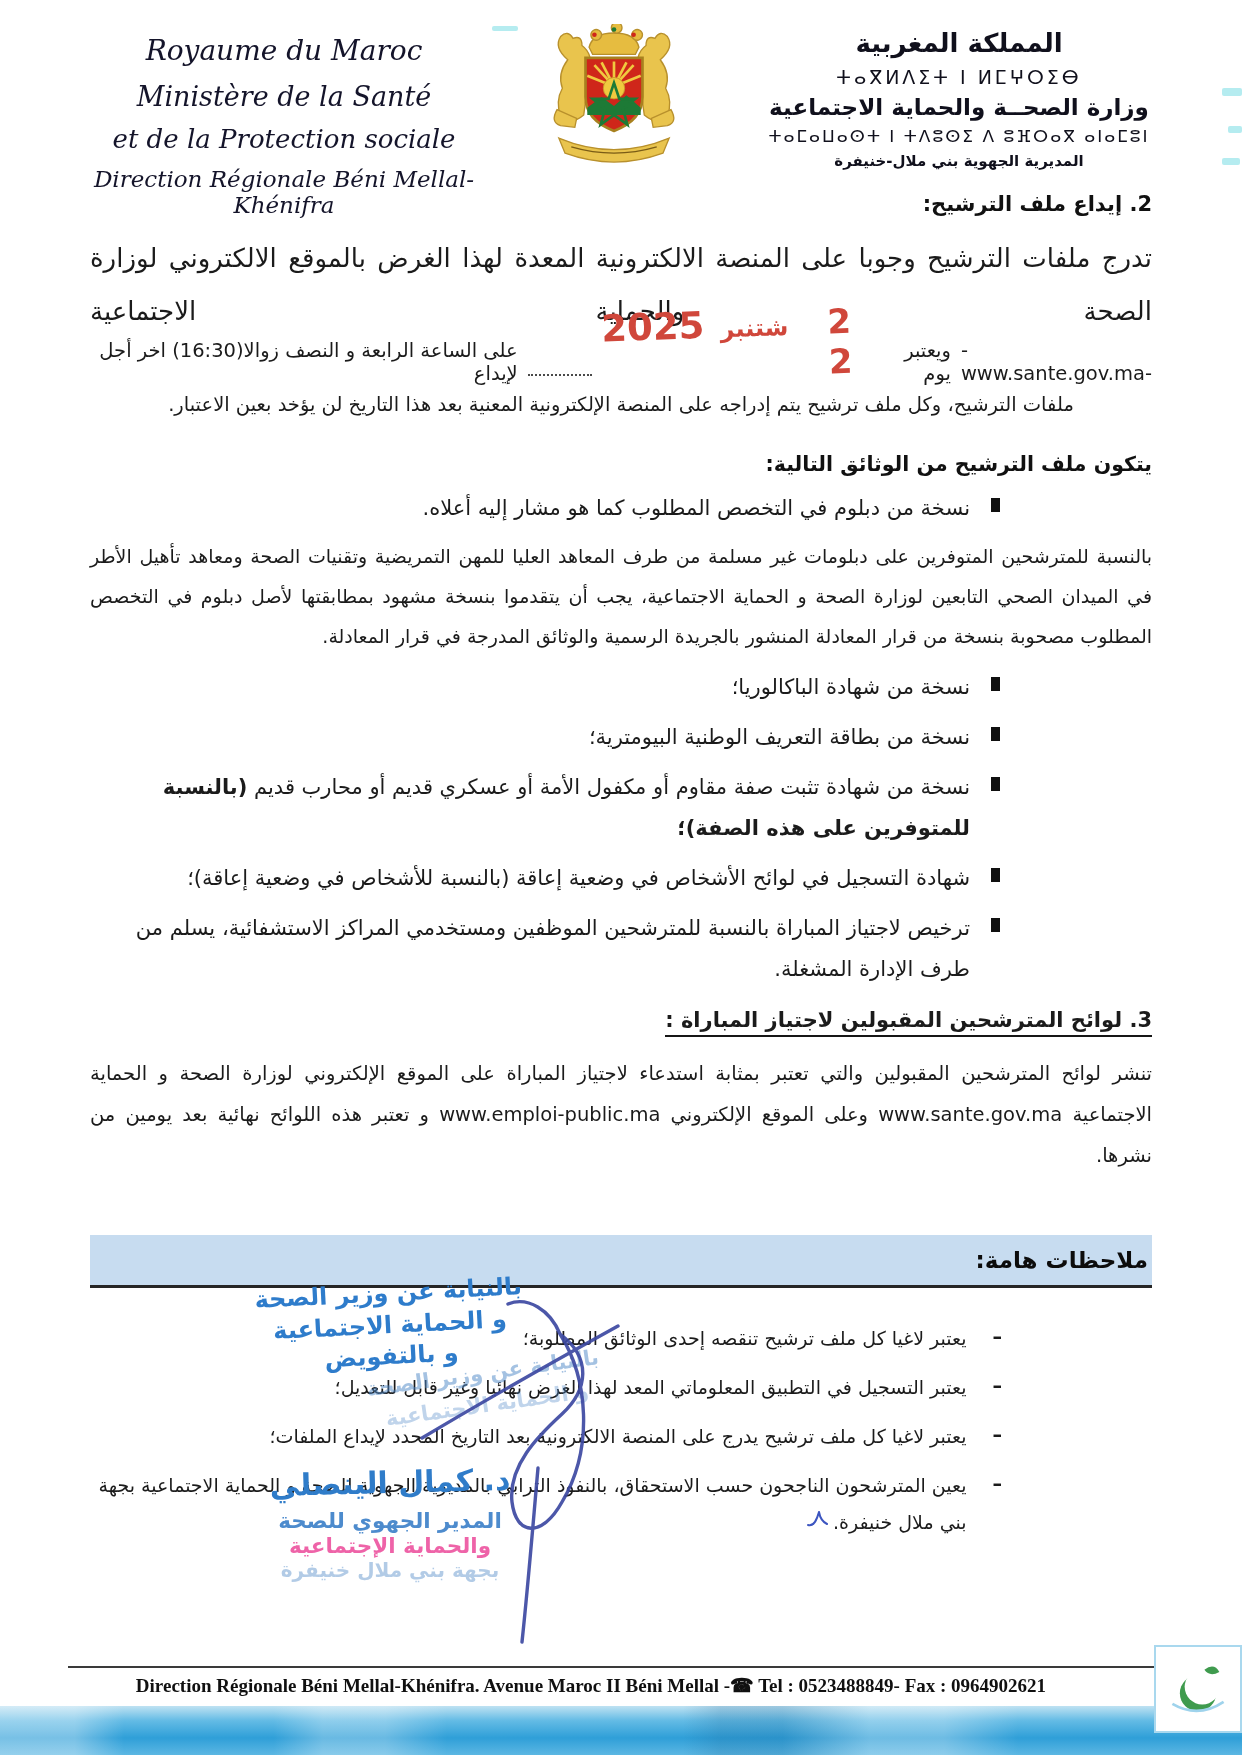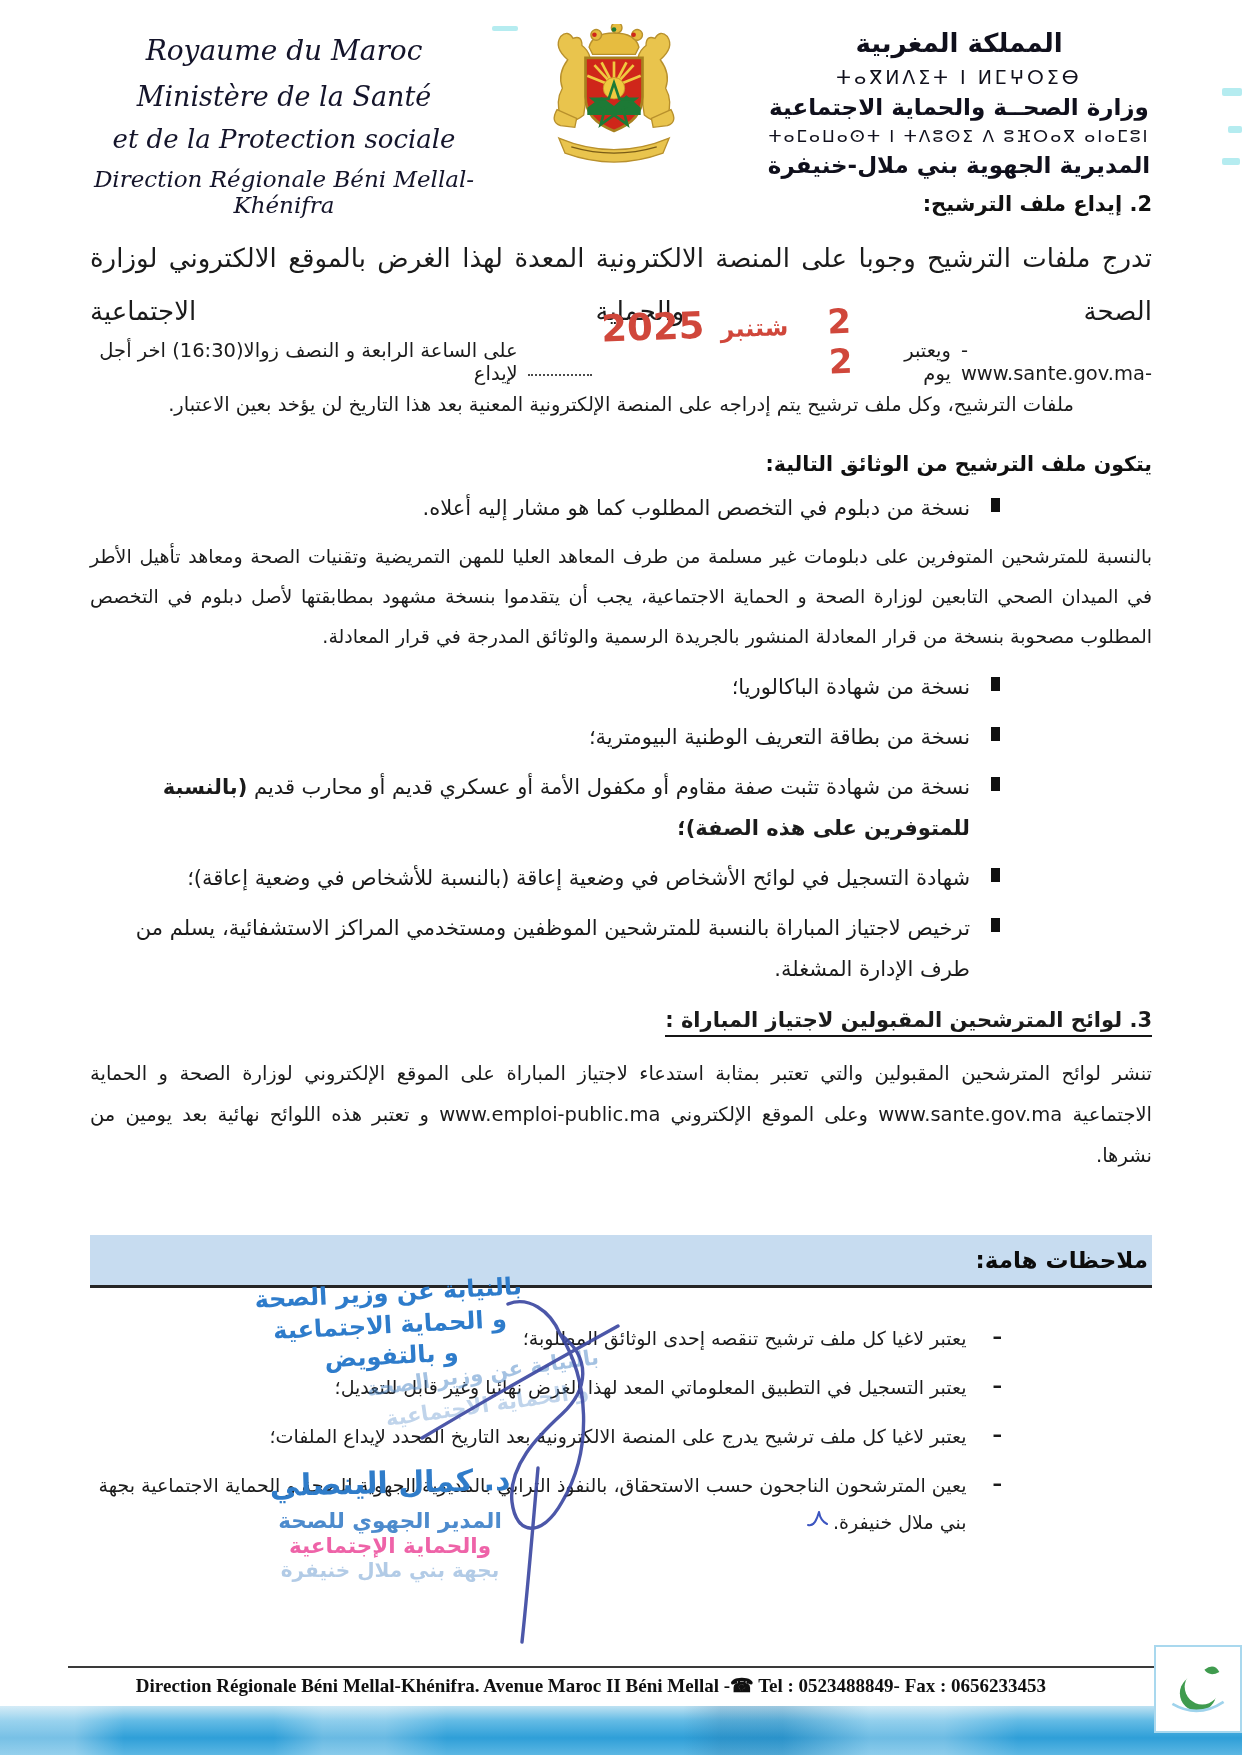--- a/index.html
+++ b/index.html
@@ -14,21 +14,21 @@
   .h-fr .l1 { font-size:28px; margin-bottom:14px; }
   .h-fr .l2 { font-size:27px; margin-bottom:12px; }
   .h-fr .l3 { font-size:26px; margin-bottom:12px; }
   .h-fr .l4 { font-size:23px; }
   .h-logo { width:190px; text-align:center; padding-top:2px; }
   .h-ar { width:470px; text-align:center; direction:rtl; color:#10101c; padding-top:6px; }
   .h-ar .a1 { font-size:26px; font-weight:bold; margin-bottom:8px; }
   .h-ar .tif { font-size:19px; letter-spacing:3px; margin-bottom:6px; }
   .h-ar .a2 { font-size:23px; font-weight:bold; margin-bottom:6px; }
   .h-ar .tif2 { font-size:17px; letter-spacing:2px; margin-bottom:6px; }
-  .h-ar .a3 { font-size:23px; font-weight:bold; }
+  .h-ar .a3 { font-size:15px; font-weight:bold; }
   .artifact { position:absolute; background:#8ee2e8; opacity:.65; border-radius:2px; }
 
   
   .docbody { position:absolute; top:192px; left:90px; right:90px; direction:rtl; }
   .sec-title { font-size:21px; font-weight:bold; margin:0 0 16px; color:#111; }
   .jline { font-size:26px; line-height:2.05; text-align:justify; text-align-last:justify; }
   .dateline { display:flex; align-items:flex-end; gap:10px; height:46px; font-size:19.5px; }
   .dateline .leader1 { flex:1; border-bottom:2px dotted #4a4a4a; margin-bottom:9px; height:10px; }
   .dateline .leader2 { width:70px; border-bottom:2px dotted #4a4a4a; margin-bottom:9px; height:10px; }
   .stampbox { display:flex; direction:rtl; align-items:baseline; gap:16px; font-weight:bold; transform:rotate(-2deg); margin-top:-16px; }
@@ -255,21 +255,21 @@
       </svg>
     </div>
     <div class="sig-name">د. كمال الينصلي</div>
     <div class="sig-t1">المدير الجهوي للصحة</div>
     <div class="sig-t2">والحماية الإجتماعية</div>
     <div class="sig-t3">بجهة بني ملال خنيفرة</div>
   </div>
 
   <div class="f-line"></div>
   <div class="f-text">
-    <span>Direction Régionale  Béni Mellal-Khénifra. Avenue Maroc II Béni Mellal -</span><span>☎</span><span> Tel : 0523488849- </span><span>Fax : 0656233453</span>
+    <span>Direction Régionale  Béni Mellal-Khénifra. Avenue Maroc II Béni Mellal -</span><span>☎</span><span> Tel : 0523488849- </span><span>Fax : 0964902621</span>
   </div>
   <div class="f-band"></div>
   <div class="f-logo">
     <svg width="64" height="64" viewBox="0 0 60 60">
       <circle cx="30" cy="34" r="17" fill="#3f9b4e"></circle>
       <circle cx="34" cy="28" r="16.5" fill="#ffffff"></circle>
       <path d="M36,12 q9,-7 14,2 q-9,5 -14,-2 z" fill="#3f9b4e"></path>
       <path d="M6,44 q24,14 48,-2" stroke="#9fd3ec" stroke-width="2.5" fill="none"></path>
     </svg>
   </div>

